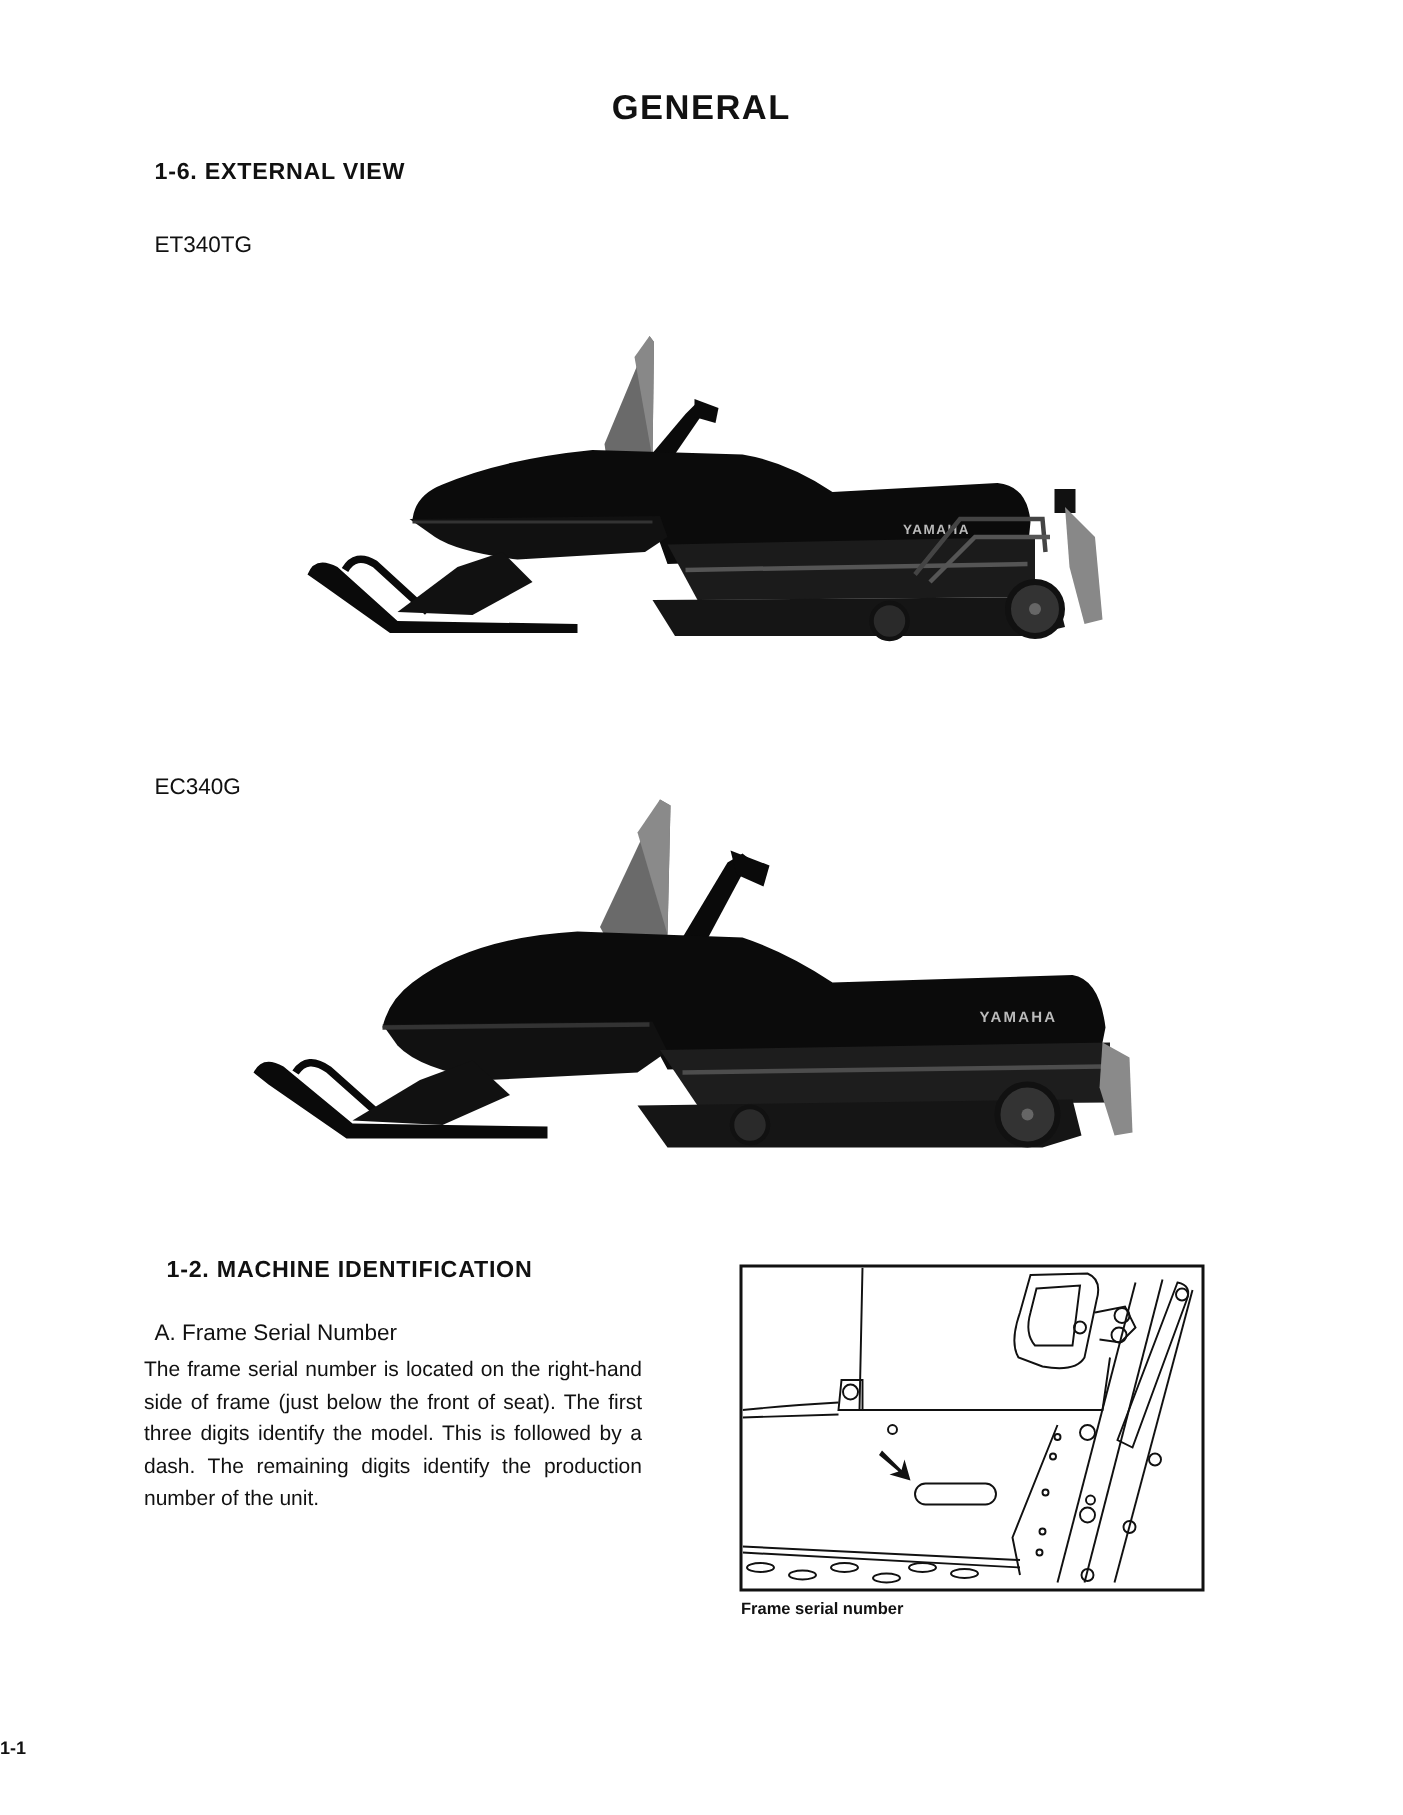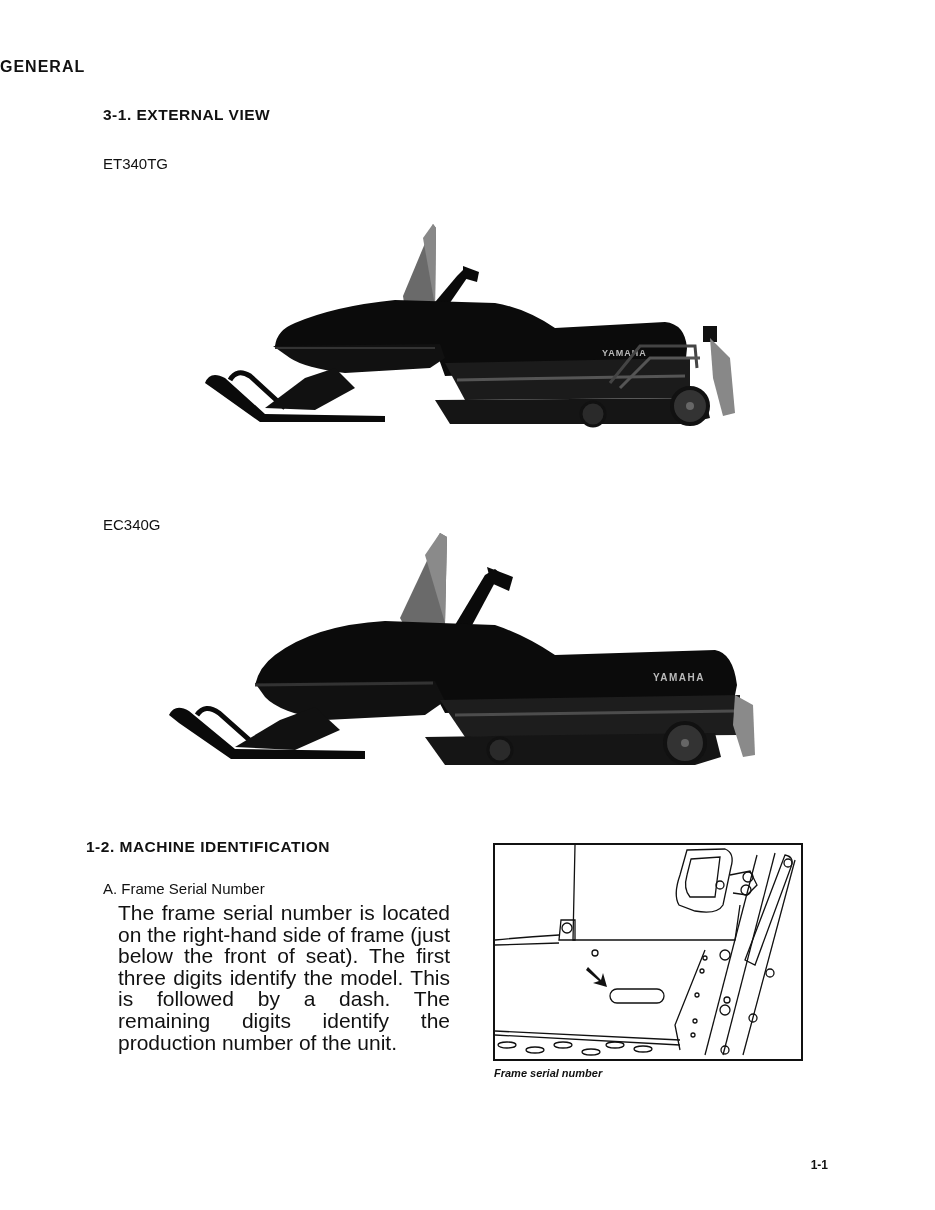--- a/index.html
+++ b/index.html
@@ -1,34 +1,34 @@
 <!DOCTYPE html>
 <html><head>
 <meta charset="utf-8">
 <style>
   html, body { margin: 0; padding: 0; background: #ffffff; }
   body { width: 935px; height: 1210px; position: relative; overflow: hidden; font-family: "Liberation Sans", sans-serif; color: #111; }
   .abs { position: absolute; }
-  .title { left: 0; width: 935px; top: 58px; font-size: 16px; font-weight: bold; letter-spacing: 1px; }
+  .title { left: 0; width: 935px; top: 58px; text-align: center; font-size: 23px; font-weight: bold; letter-spacing: 1px; }
   .h1 { left: 103px; top: 106px; font-size: 15.5px; font-weight: bold; letter-spacing: 0.5px; }
   .model { font-size: 15px; left: 103px; }
-  .h2 { left: 86px; top: 838px; font-size: 15.5px; font-weight: bold; letter-spacing: 0.5px; }
+  .h2 { left: 111px; top: 838px; font-size: 15.5px; font-weight: bold; letter-spacing: 0.5px; }
   .h3 { left: 103px; top: 880px; font-size: 15px; font-weight: normal; }
-  .para { left: 118px; top: 902px; width: 332px; font-size: 21px; line-height: 21.6px; text-align: justify; }
+  .para { left: 96px; top: 902px; width: 332px; font-size: 14px; line-height: 21.6px; text-align: justify; }
   .fig { left: 493px; top: 843px; width: 310px; height: 218px; border: 2px solid #111; box-sizing: border-box; background: #fff; overflow: hidden; }
-  .caption { left: 494px; top: 1067px; font-size: 11px; font-weight: bold; font-style: italic; }
-  .pagenum { left: 0; width: 828px; top: 1158px; text-align: right; font-size: 12px; font-weight: bold; }
+  .caption { left: 494px; top: 1067px; font-size: 11px; font-weight: bold; }
+  .pagenum { left: 0; width: 828px; top: 1158px; text-align: left; font-size: 12px; font-weight: bold; }
   svg { display: block; }
 </style>
 </head>
 <body>
 
 <div class="abs title">GENERAL</div>
 
-<div class="abs h1">3-1.  EXTERNAL VIEW</div>
+<div class="abs h1">1-6.  EXTERNAL VIEW</div>
 
 <div class="abs model" style="top:155px">ET340TG</div>
 
 <div class="abs" style="left:195px; top:218px; width:560px; height:215px;">
   <svg width="560" height="215" viewBox="0 0 560 215">
 
     <path d="M208 78 L238 6 L241 10 L240 90 L210 92 Z" fill="#6a6a6a"></path>
     <path d="M228 20 L238 6 L241 10 L240 88 Z" fill="#888"></path>
 
     <path d="M230 96 L262 58 L270 50 L276 52 L272 60 L250 92 Z" fill="#0a0a0a"></path>

